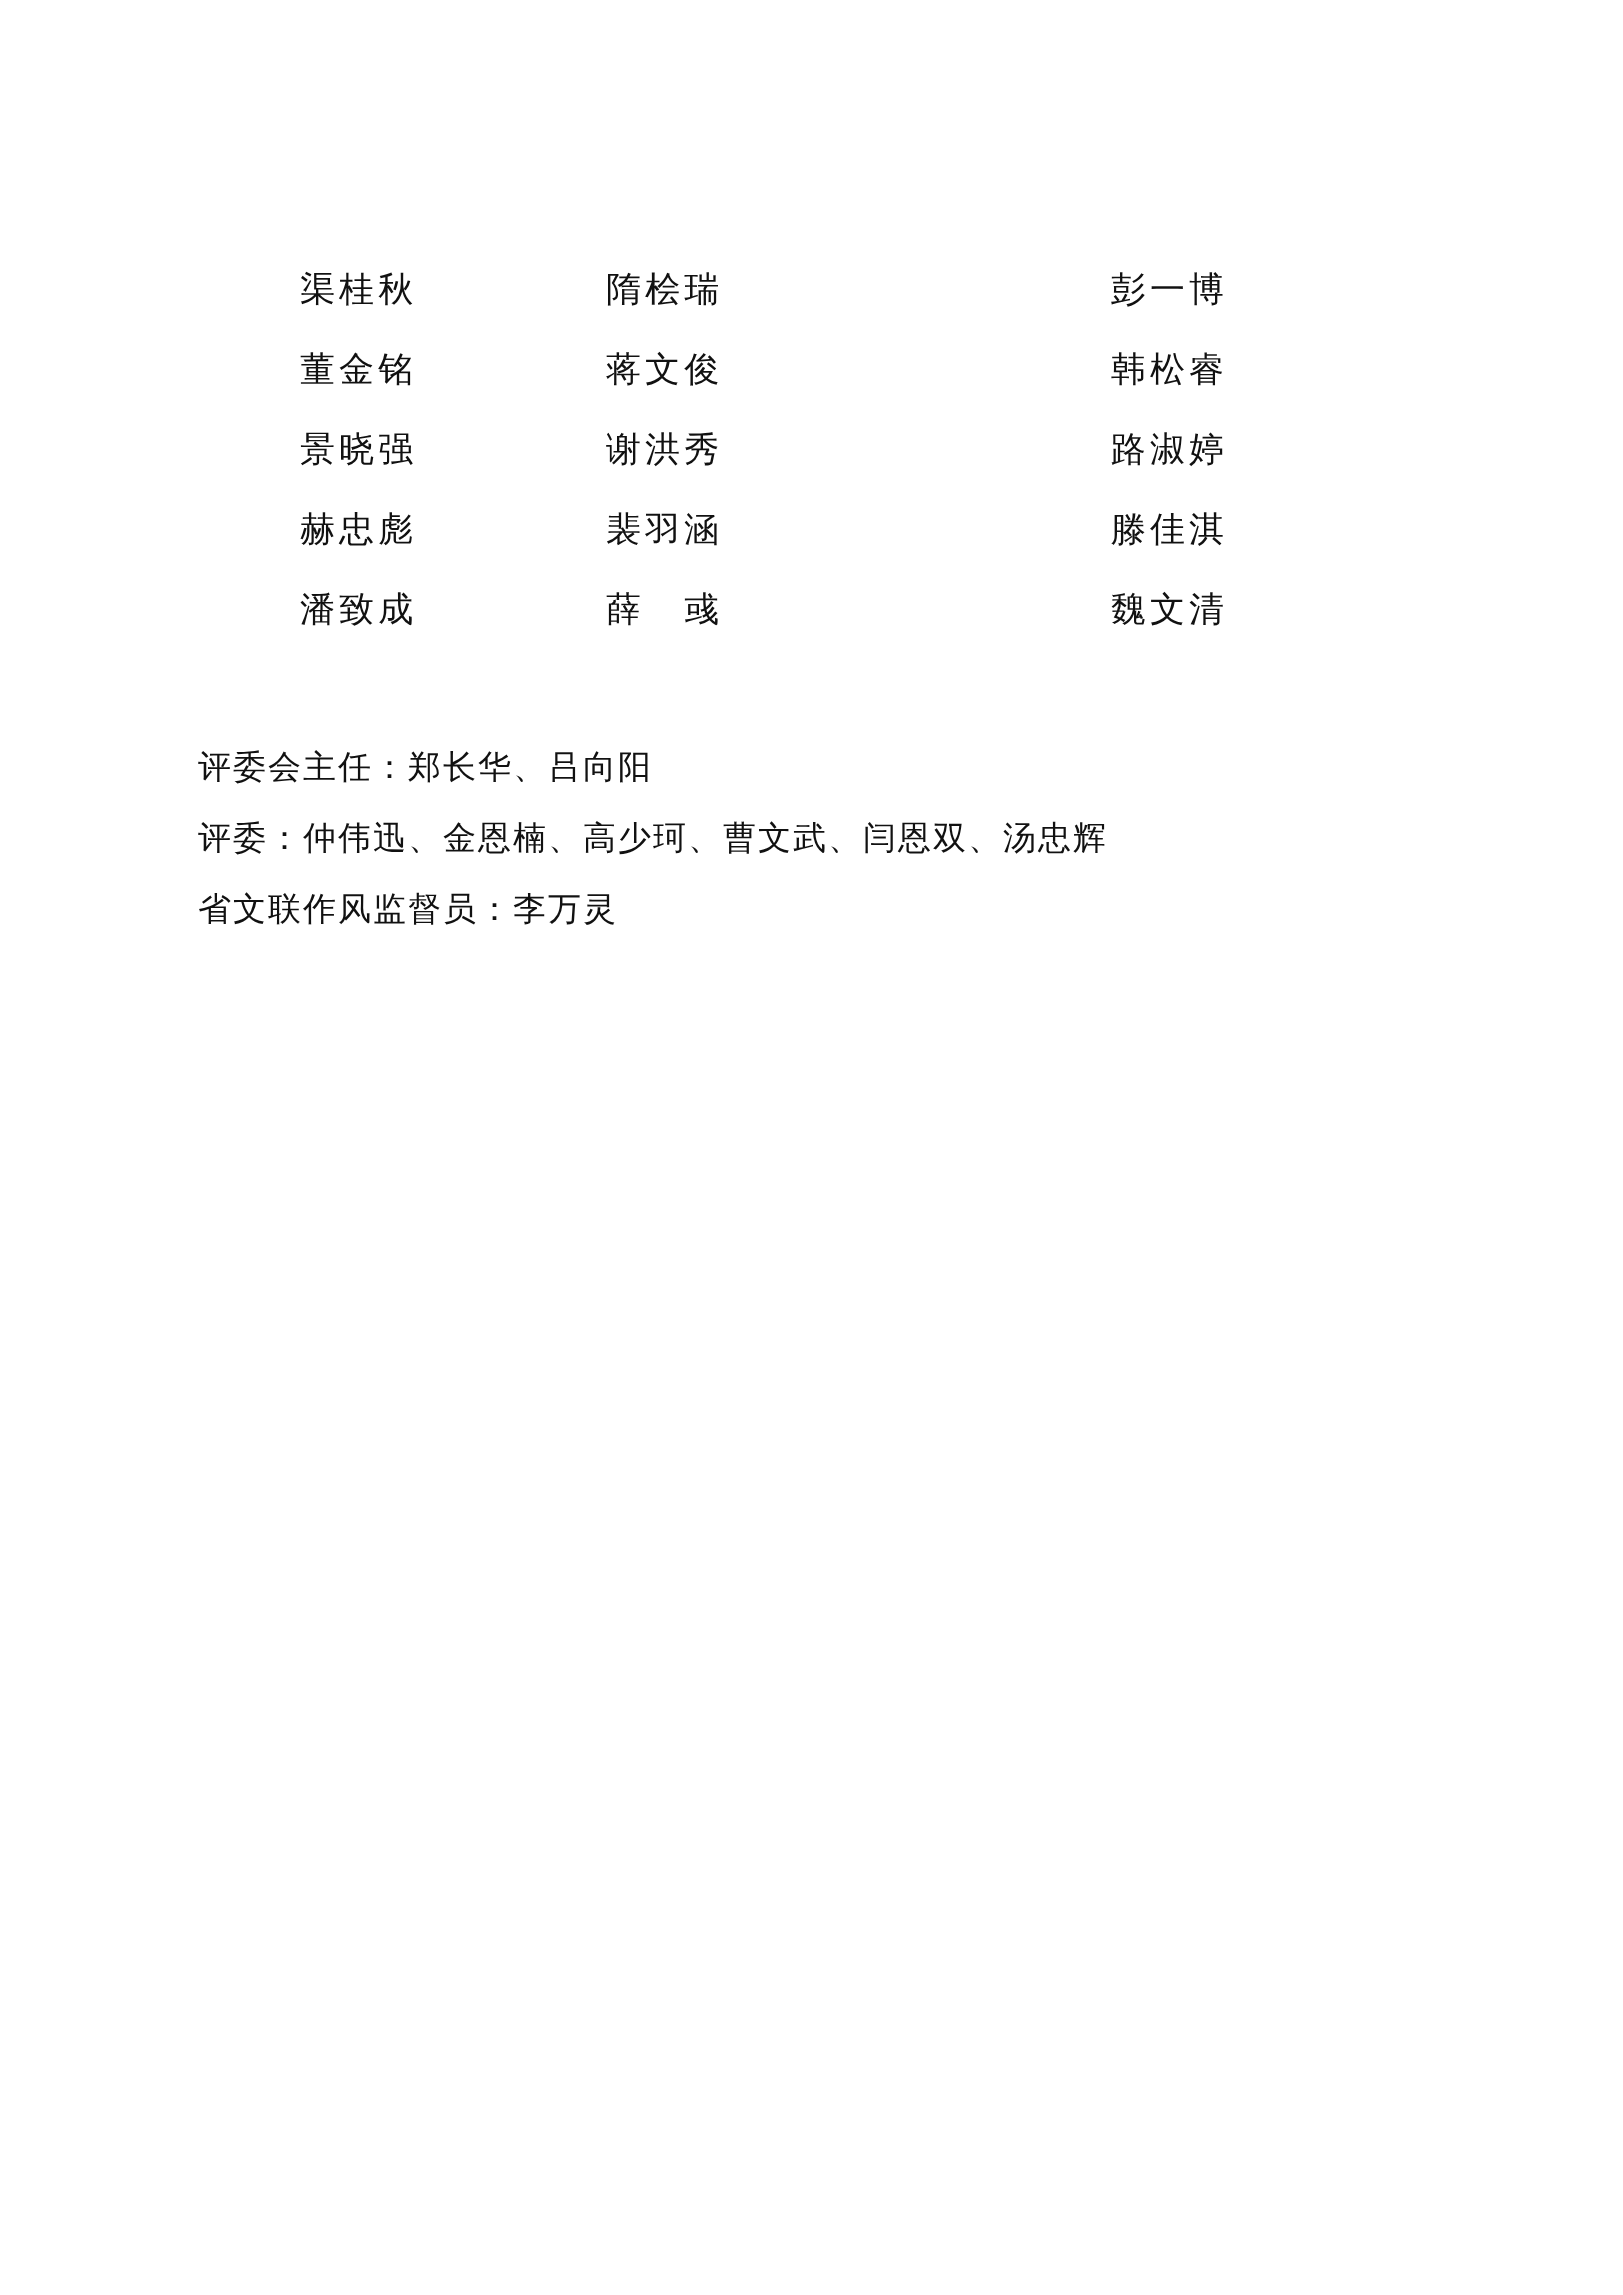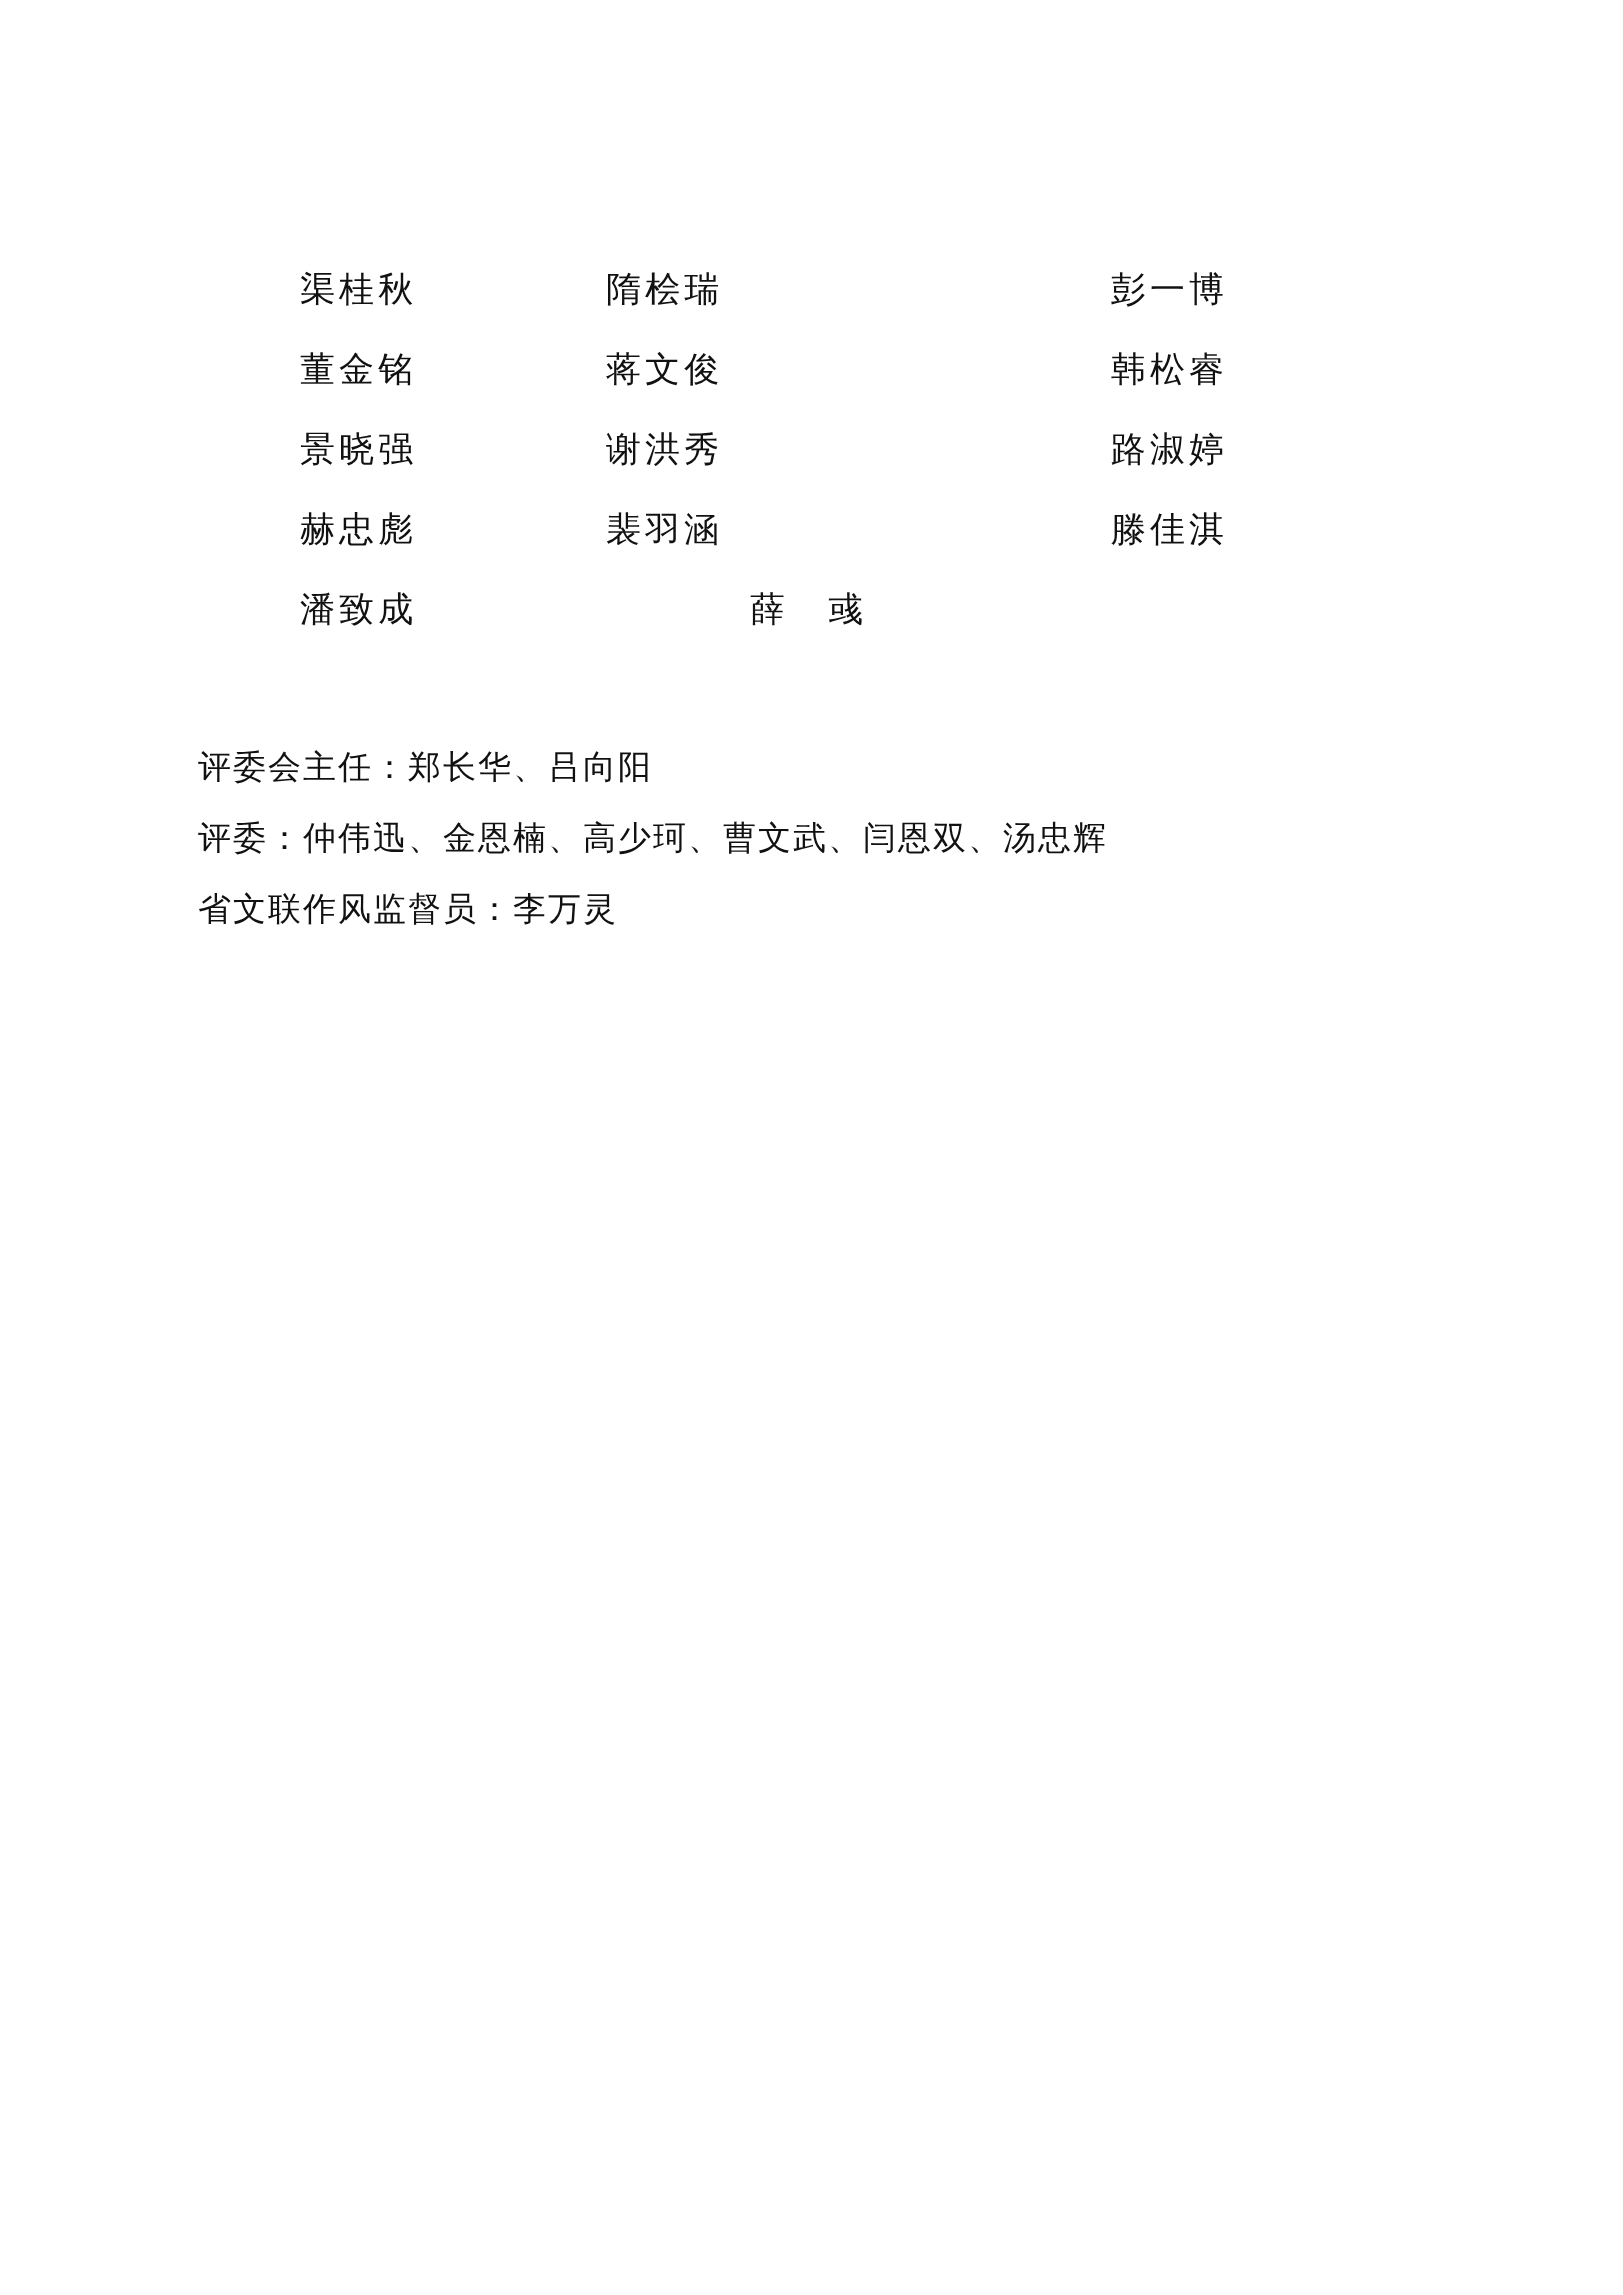--- a/index.html
+++ b/index.html
@@ -90,20 +90,21 @@
 
       <div class="name-row">
         <div class="name-cell col-1">赫忠彪</div>
         <div class="name-cell col-2">裴羽涵</div>
         <div class="name-cell col-3">滕佳淇</div>
       </div>
 
       <div class="name-row">
         <div class="name-cell col-1">潘致成</div>
         <div class="name-cell col-2">薛　彧</div>
+        <div class="name-cell col-3">魏文清</div>
       </div>
 
     </div>
 
     <div class="para-block">
       <div class="para-line">评委会主任：郑长华、吕向阳</div>
       <div class="para-line">评委：仲伟迅、金恩楠、高少珂、曹文武、闫恩双、汤忠辉</div>
       <div class="para-line">省文联作风监督员：李万灵</div>
     </div>
 

